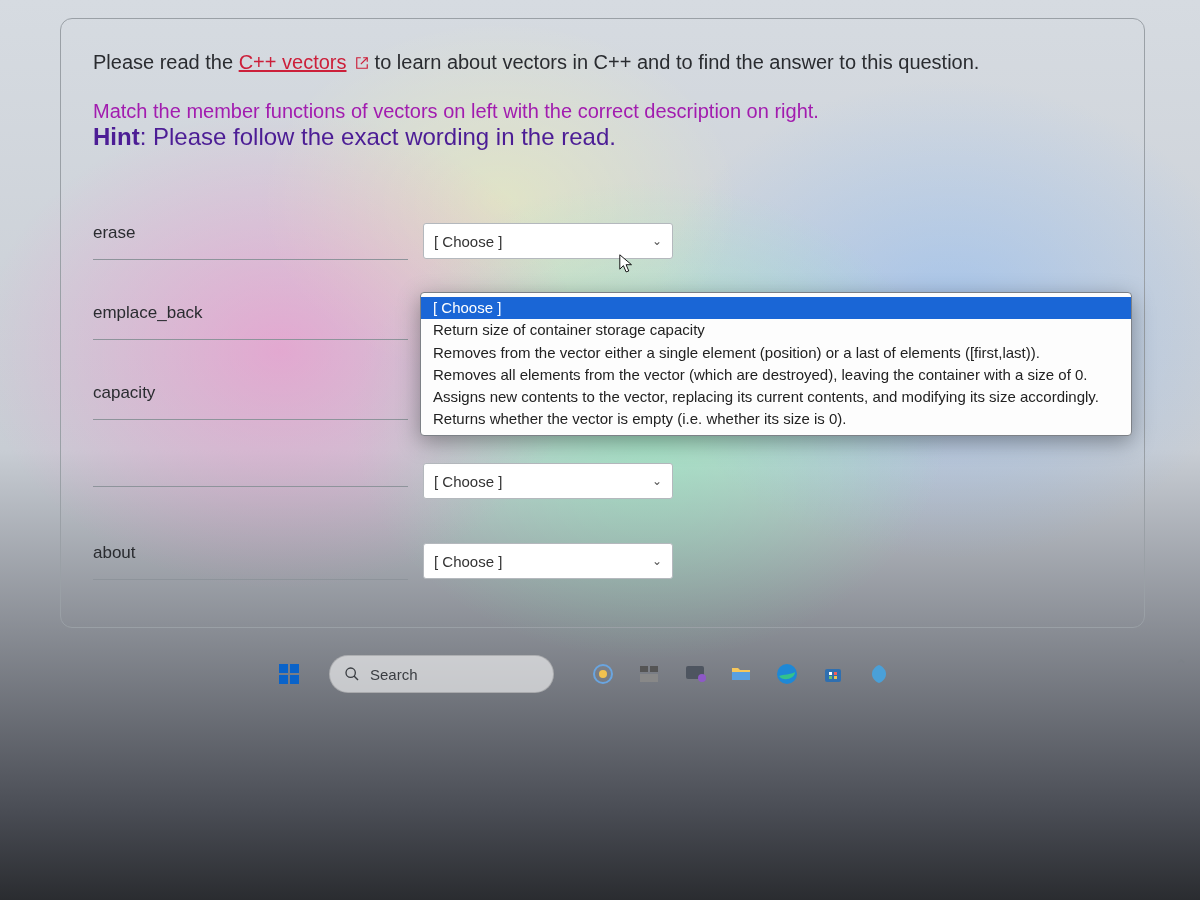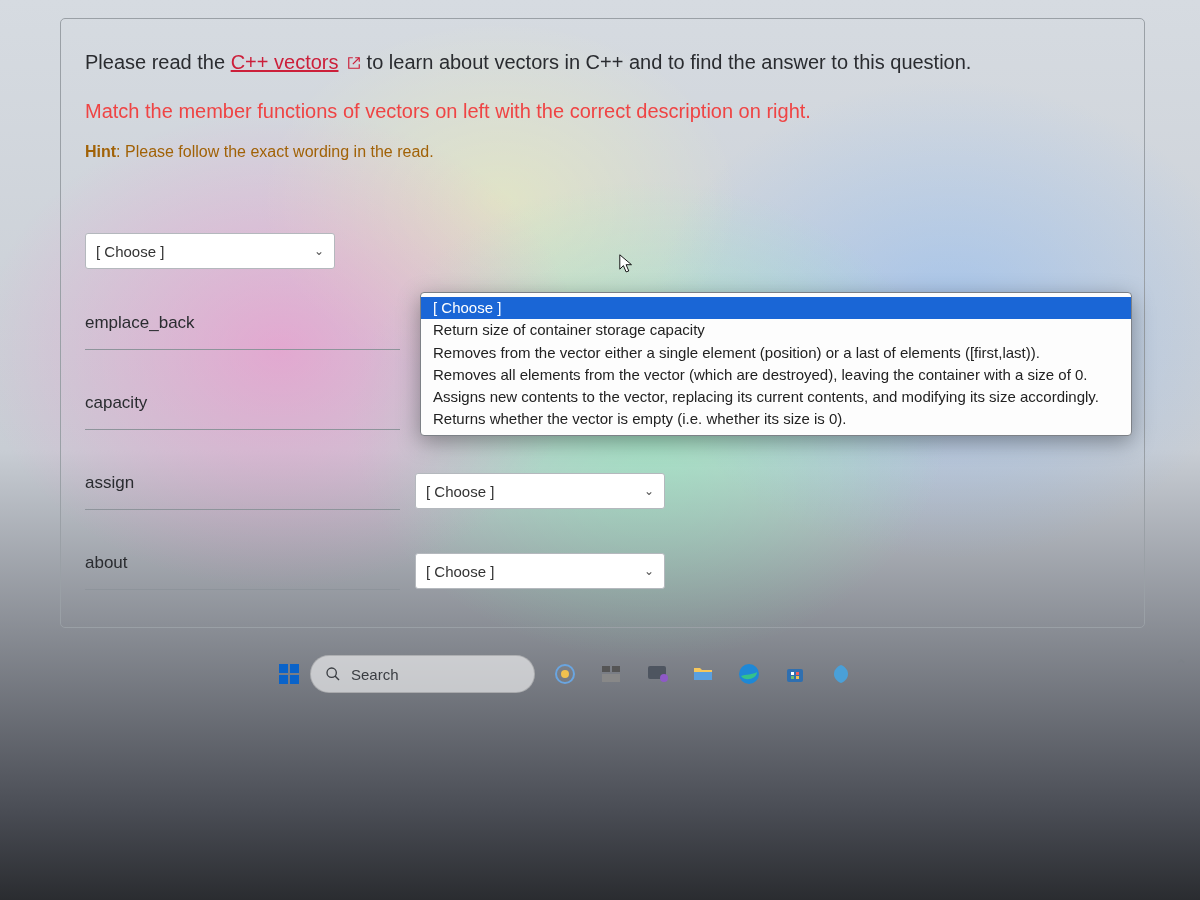--- a/index.html
+++ b/index.html
@@ -13,31 +13,31 @@
       linear-gradient(180deg, #d6dbe1 0%, #c8cdd4 50%, #4a4d55 90%, #2a2c30 100%);
     position: relative;
   }
 
   .question-card {
     position: absolute;
     left: 60px; top: 18px;
     width: 1085px; height: 610px;
     background: rgba(255,255,255,0.0);
     border: 1px solid #9aa0a6;
-    border-radius: 5px;
-    padding: 28px 28px 10px 24px;
+    border-radius: 12px;
+    padding: 28px 28px 10px 32px;
     color: #2a2c30;
   }
 
   .intro { font-size: 20px; line-height: 1.55; color: #2a2c30; }
   .intro a { color: #cc1f3a; text-decoration: underline; }
   .ext-icon { display: inline-block; width: 14px; height: 14px; vertical-align: -1px; margin-left: 3px; }
 
-  .instr { font-size: 20px; margin-top: 22px; color: #ef4444; }
-  .hint { font-size: 16px; margin-top: 20px; color: #a16207; }
+  .instr { font-size: 20px; margin-top: 22px; color: #a21caf; }
+  .hint { font-size: 24px; color: #4c1d95; }
   .hint b { font-weight: 600; }
 
   .match-area { margin-top: 50px; }
   .match-row { display: flex; align-items: center; height: 80px; }
   .match-label-wrap { width: 330px; }
   .match-label { font-size: 17px; color: #2a2c30; padding-bottom: 6px; }
   .match-underline { height: 1px; background: #8e949b; width: 315px; margin-top: 10px; }
 
   .select-box {
     width: 250px; height: 36px;
@@ -86,21 +86,21 @@
     z-index: 60;
   }
 
   
   .taskbar {
     position: absolute;
     left: 270px; top: 650px;
     height: 48px;
     display: flex;
     align-items: center;
-    gap: 2px;
+    gap: 21px;
   }
   .tb-start {
     width: 38px; height: 38px;
     display: flex; align-items: center; justify-content: center;
     border-radius: 4px;
   }
   .tb-start svg { width: 24px; height: 24px; }
   .tb-search {
     width: 225px; height: 38px;
     background: rgba(255,255,255,0.6);
@@ -144,20 +144,24 @@
 
   <p class="instr">Match the member functions of vectors on left with the correct description on right.</p>
 
   <p class="hint">
     <b>Hint</b><span>: Please follow the exact wording in the read.</span>
   </p>
 
   <div class="match-area">
 
     <div class="match-row">
+      <div class="match-label-wrap">
+        <div class="match-label">erase</div>
+        <div class="match-underline"></div>
+      </div>
       <div class="select-box">
         <span>[ Choose ]</span>
         <span class="chev">⌄</span>
       </div>
     </div>
 
     <div class="match-row">
       <div class="match-label-wrap">
         <div class="match-label">emplace_back</div>
         <div class="match-underline"></div>
@@ -166,21 +170,20 @@
 
     <div class="match-row">
       <div class="match-label-wrap">
         <div class="match-label">capacity</div>
         <div class="match-underline"></div>
       </div>
     </div>
 
     <div class="match-row">
       <div class="match-label-wrap">
-        <div class="match-label">assign</div>
         <div class="match-underline"></div>
       </div>
       <div class="select-box">
         <span>[ Choose ]</span>
         <span class="chev">⌄</span>
       </div>
     </div>
 
     <div class="match-row">
       <div class="match-label-wrap">

